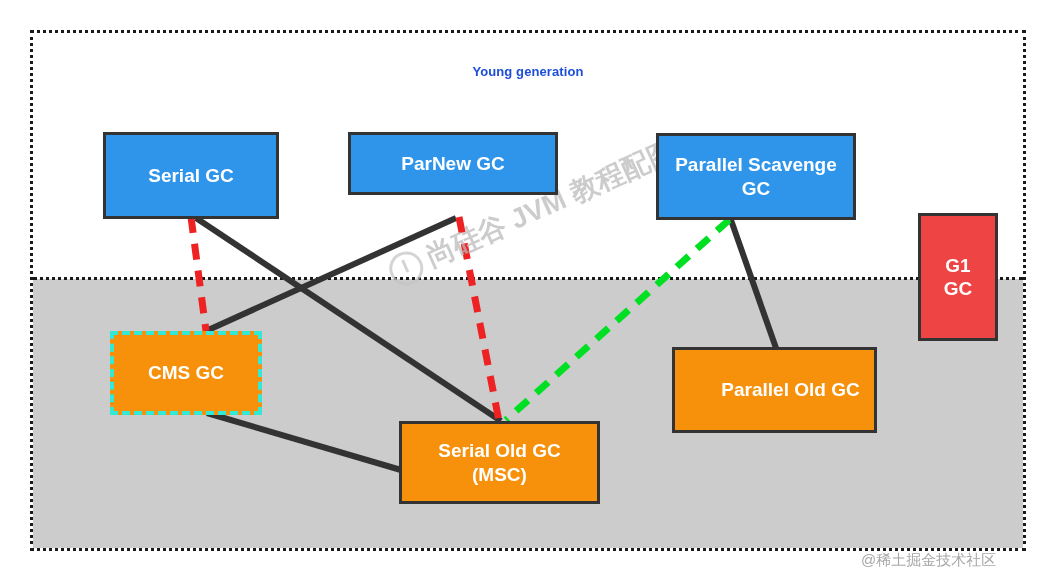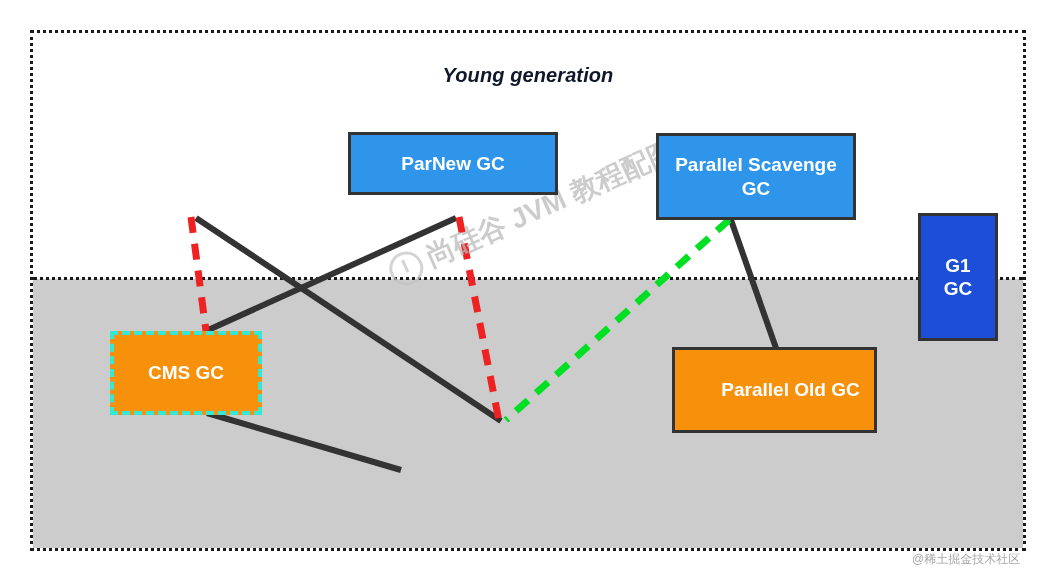--- a/index.html
+++ b/index.html
@@ -39,26 +39,25 @@
   .divider {
     position: absolute;
     left: 33px;
     top: 277px;
     width: 990px;
     height: 0;
     border-top: 3px dotted #1a1a1a;
   }
   .region-label {
     position: absolute;
-    font-size: 20px;
+    font-size: 13px;
     font-weight: bold;
-    color: #0f172a;
+    color: #1d4ed8;
     white-space: nowrap;
     letter-spacing: 0.1px;
-    font-style: italic;
   }
   #young-label { left: 0; top: 64px; width: 1056px; text-align: center; }
   #tenured-label { left: 803px; top: 518px; }
 
   
   .node {
     position: absolute;
     box-sizing: border-box;
     display: flex;
     align-items: center;
@@ -66,21 +65,21 @@
     text-align: center;
     color: #ffffff;
     font-weight: bold;
     font-size: 19px;
     line-height: 1.22;
     border: 3px solid #333333;
     z-index: 5;
   }
   .node.blue   { background: #2f95ea; }
   .node.orange { background: #f7900b; }
-  .node.pink   { background: #1d4ed8; }
+  .node.pink   { background: #ef4444; }
   .node.cms-dashed {
     border: 4px dashed #34e8d6;
     outline: none;
   }
 
   
   #edges {
     position: absolute;
     left: 0;
     top: 0;
@@ -123,25 +122,25 @@
     position: absolute;
     left: 50%;
     top: 5px;
     width: 3px;
     height: 13px;
     background: #c4c4c4;
     transform: translateX(-50%);
   }
   .wm-bottom {
     position: absolute;
-    left: 912px;
+    left: 861px;
     top: 551px;
     z-index: 9;
     color: #a8a8a8;
-    font-size: 12px;
+    font-size: 15px;
     white-space: nowrap;
     pointer-events: none;
   }
 </style>
 </head>
 <body>
 
 <div id="canvas">
 
   <div class="tenured-fill"></div>
@@ -168,20 +167,23 @@
 
     <line x1="729" y1="220" x2="506" y2="420" stroke="#00e023" stroke-width="7" stroke-dasharray="16 11" stroke-linecap="butt"></line>
   </svg>
 
   <div class="wm-center">
     <span class="wm-logo"></span>
     <span>尚硅谷 JVM 教程配图</span>
   </div>
   <div class="wm-bottom">@稀土掘金技术社区</div>
 
+  <div class="node blue" style="left:103px; top:132px; width:176px; height:87px;">
+    <span>Serial GC</span>
+  </div>
 
   <div class="node blue" style="left:348px; top:132px; width:210px; height:63px;">
     <span>ParNew GC</span>
   </div>
 
   <div class="node blue" style="left:656px; top:133px; width:200px; height:87px;">
     <span>
       <span>Parallel Scavenge</span><br>
       <span>GC</span>
     </span>
@@ -191,18 +193,24 @@
     <span>
       <span>G1</span><br>
       <span>GC</span>
     </span>
   </div>
 
   <div class="node orange cms-dashed" style="left:110px; top:331px; width:152px; height:84px;">
     <span>CMS GC</span>
   </div>
 
+  <div class="node orange" style="left:399px; top:421px; width:201px; height:83px;">
+    <span>
+      <span>Serial Old GC</span><br>
+      <span>(MSC)</span>
+    </span>
+  </div>
 
   <div class="node orange" style="left:672px; top:347px; width:205px; height:86px;padding-left:32px;">
     <span>Parallel Old GC</span>
   </div>
 
 </div>
 
 </body></html>

